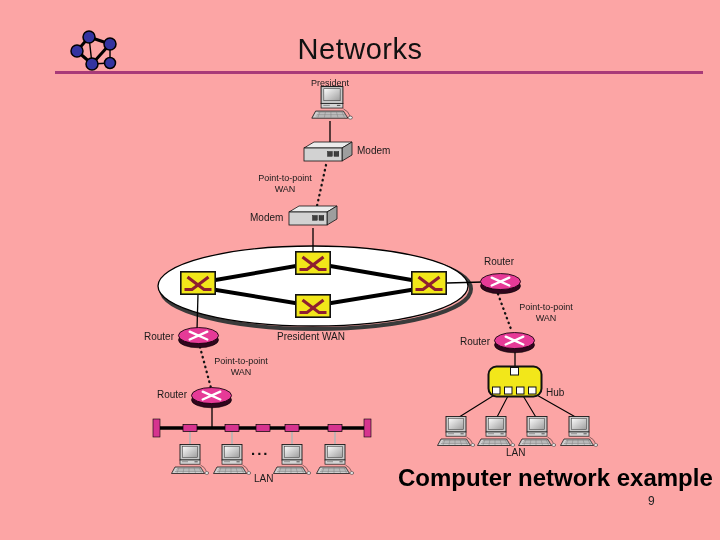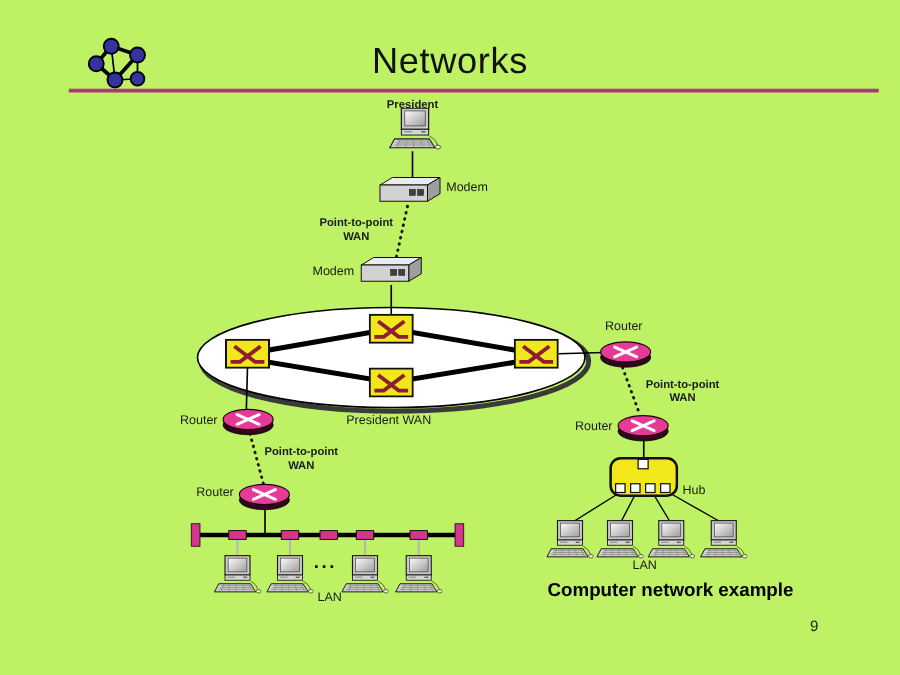--- a/index.html
+++ b/index.html
@@ -1,33 +1,33 @@
 <!DOCTYPE html>
 <html><head>
 <meta charset="utf-8">
 <style>
   html,body{margin:0;padding:0;background:#888;}
   .slide{
-    position:relative;width:720px;height:540px;background:#bef264;overflow:hidden;
+    position:relative;width:720px;height:540px;background:#fca5a5;overflow:hidden;
     font-family:"Liberation Sans",sans-serif;color:#1a1a1a;
   }
   .title{
     position:absolute;left:0;right:0;top:33px;text-align:center;
     font-size:29px;font-weight:400;color:#111;letter-spacing:0.5px;
   }
   .divider{position:absolute;left:55px;top:71px;width:648px;height:3px;background:#a83a78;}
   .logo{position:absolute;left:47px;top:20px;}
   .wires{position:absolute;left:0;top:0;z-index:1;}
   .icon{position:absolute;z-index:2;}
   .lbl{position:absolute;z-index:3;font-size:10px;line-height:10px;color:#1a1a1a;white-space:nowrap;}
-  .lbl2{position:absolute;z-index:3;width:80px;text-align:center;font-size:9px;line-height:10.5px;color:#1a1a1a;font-weight:bold;}
+  .lbl2{position:absolute;z-index:3;width:80px;text-align:center;font-size:9px;line-height:10.5px;color:#1a1a1a;}
   .ellipsis{position:absolute;z-index:3;font-size:15px;font-weight:bold;letter-spacing:2px;color:#111;}
   .caption{
     position:absolute;left:398px;top:464px;z-index:3;
-    font-size:15px;font-weight:bold;color:#000;margin-left:40px;
+    font-size:24px;font-weight:bold;color:#000;
   }
   .pagenum{position:absolute;left:648px;top:494px;z-index:3;font-size:12px;color:#222;}
 </style>
 </head>
 <body>
 
 <div class="slide">
 
   <svg width="0" height="0" style="position:absolute" aria-hidden="true">
     <defs>

